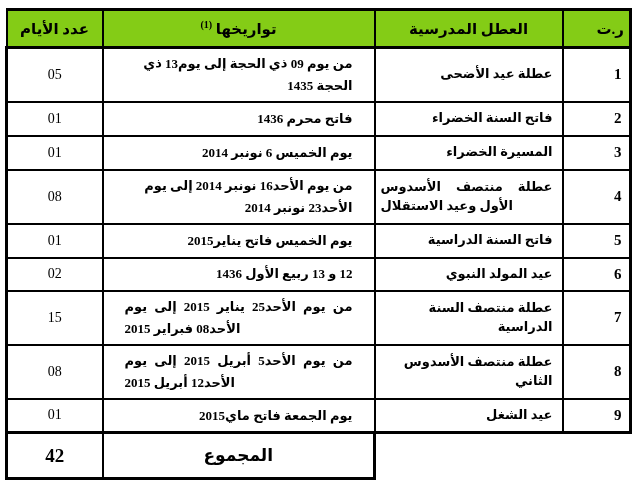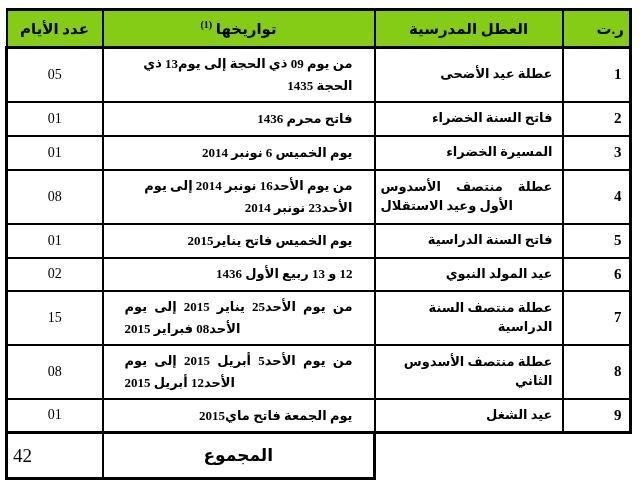--- a/index.html
+++ b/index.html
@@ -94,22 +94,22 @@
   }
   .c-total-label {
     border-right-width: 3px;
     text-align: center;
     font-weight: bold;
     font-size: 17px;
     margin-top: 28px;
   }
   .c-total-days {
     border-left-width: 3px;
-    text-align: left;
-    font-weight: normal;
+    text-align: center;
+    font-weight: bold;
     font-size: 19px;
   }
 </style>
 </head>
 <body>
 
 <div class="page">
   <table class="holidays">
     <colgroup>
       <col class="no-col">

